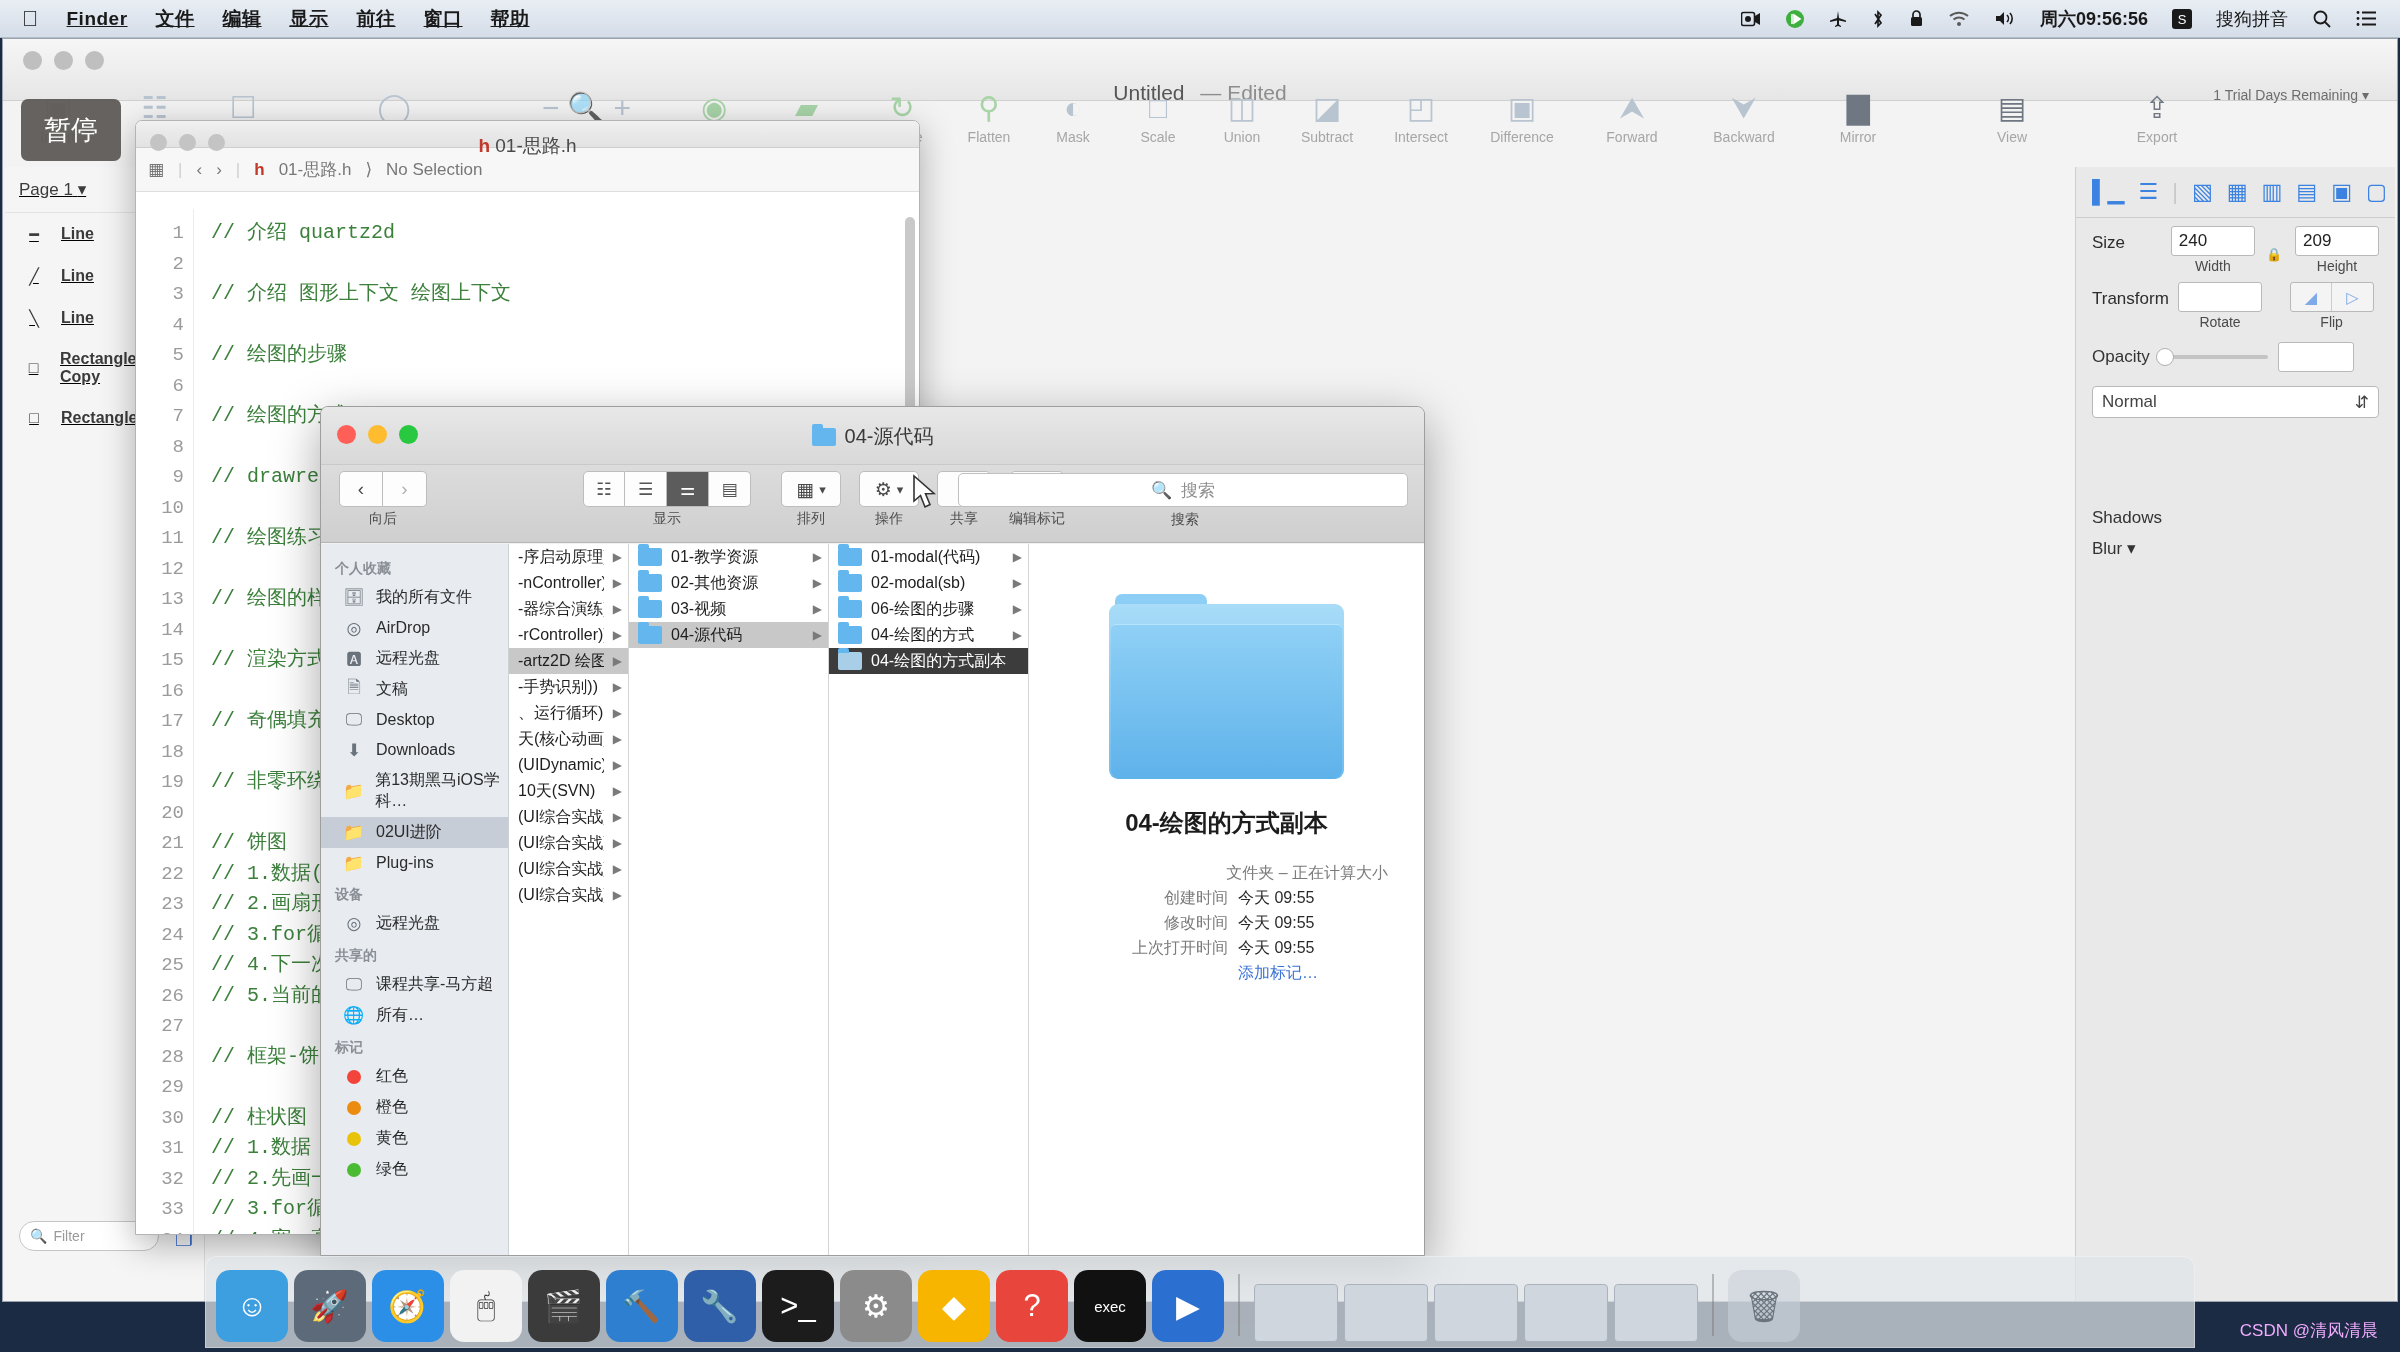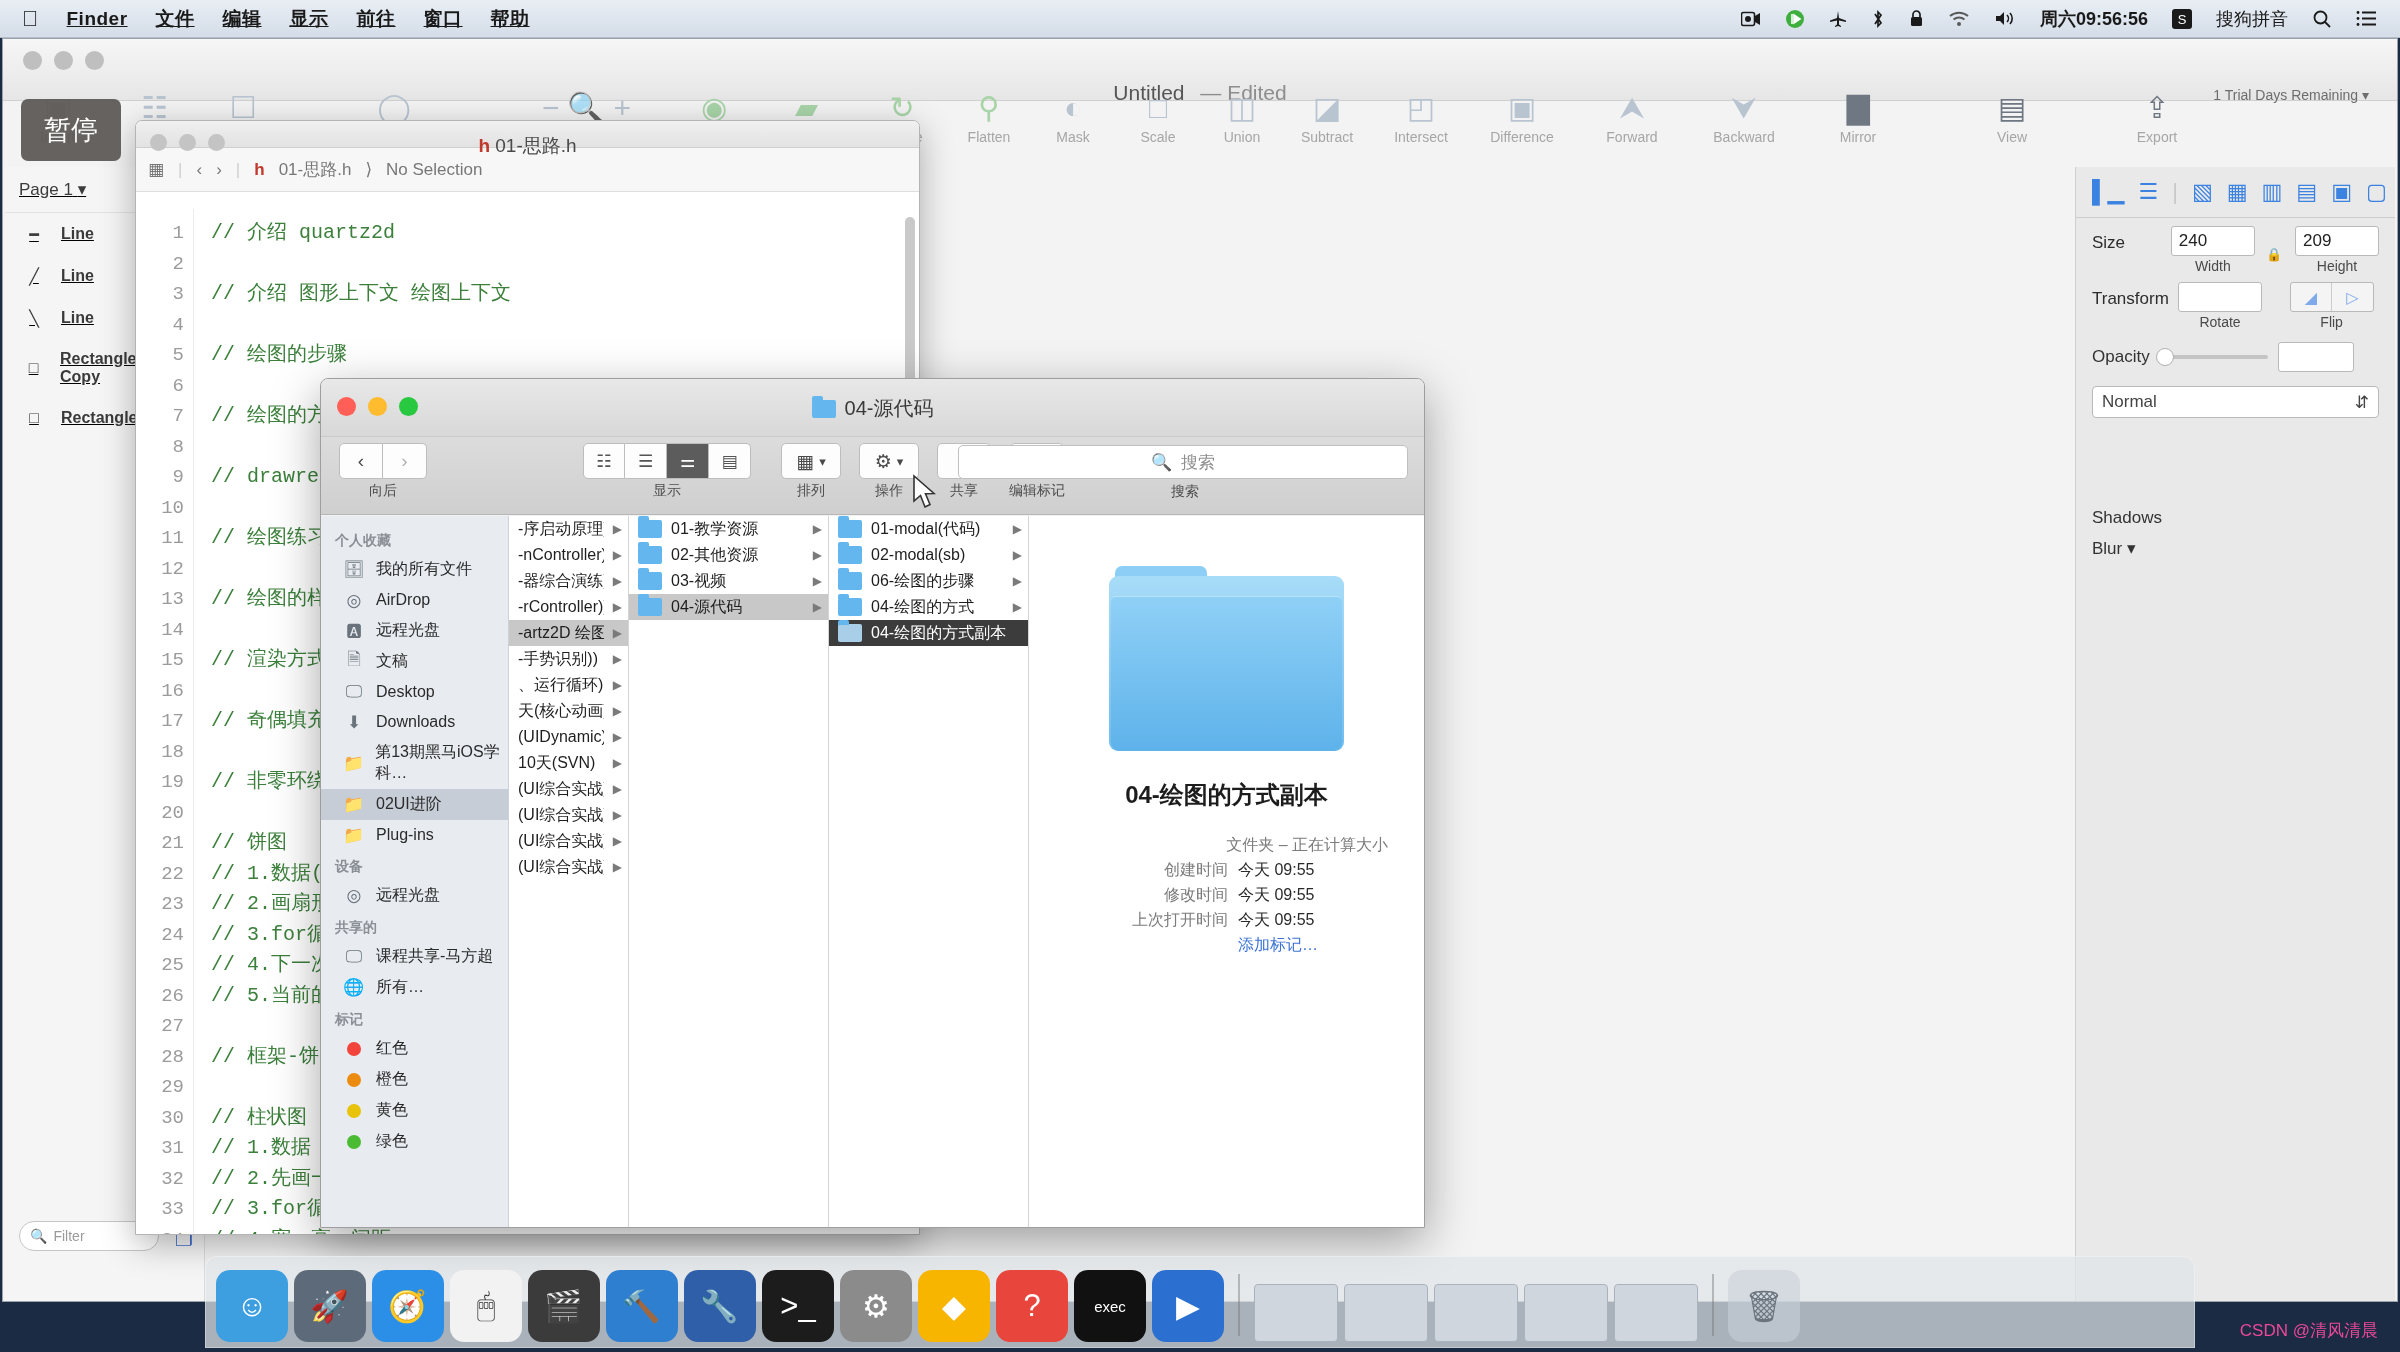--- a/index.html
+++ b/index.html
@@ -155,21 +155,21 @@
   
   #finder{
     position:absolute; left:320px; top:378px; width:1105px; height:445px;
     z-index:50;
   }
   #finderwin{
     position:absolute; left:0; top:0; width:1105px; height:445px;
     background:#f2f2f2; border:1px solid #9e9e9e; border-radius:8px 8px 0 0;
     box-shadow:0 14px 48px rgba(0,0,0,.35); overflow:hidden;
   }
-  #finder{ width:1105px; height:445px; }
+  #finder{ width:1105px; height:445px;margin-top:28px; }
   
   #finder{ height:850px; }
   #finderwin{ height:850px; }
 
   #ftitle{
     height:58px; background:linear-gradient(to bottom,#e8e8e8,#d8d8d8);
     position:relative; border-bottom:1px solid #c9c9c9;
   }
   #ftitle .traffic{ left:16px; top:18px; gap:12px;}
   #ftitle .tl{ width:19px; height:19px;}
@@ -258,21 +258,21 @@
     position:absolute; left:205px; bottom:4px; width:1990px; height:92px;
     background:rgba(225,228,232,.72); border-radius:12px 12px 0 0;
     border:1px solid rgba(255,255,255,.35);
     display:flex; align-items:flex-end; padding:0 10px 5px 10px; gap:6px; z-index:60;
   }
   .dk{ width:72px;height:72px;border-radius:14px; display:flex;align-items:center;justify-content:center;
        font-size:31px; color:#fff; position:relative;}
   #dock .divider{ width:2px; height:62px; background:rgba(120,120,120,.45); margin:0 8px 6px 8px;}
 
   
-  #wm{ position:absolute; right:22px; bottom:10px; color:#ec4899; font-size:17px; z-index:95;}
+  #wm{ position:absolute; right:22px; bottom:10px; color:#f0abfc; font-size:17px; z-index:95;}
 
   
   #cursor{ position:absolute; left:912px; top:474px; z-index:70; }
 </style>
 </head>
 <body>
 
 <div id="menubar">
   <span class="apple"></span>
   <span class="mi">Finder</span>

